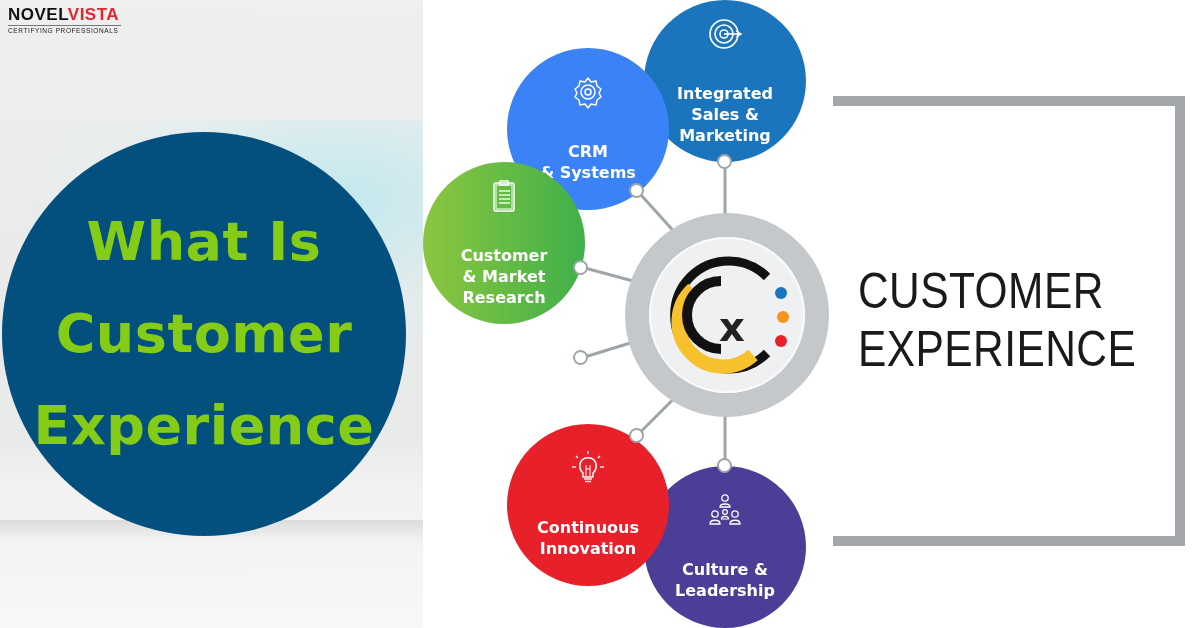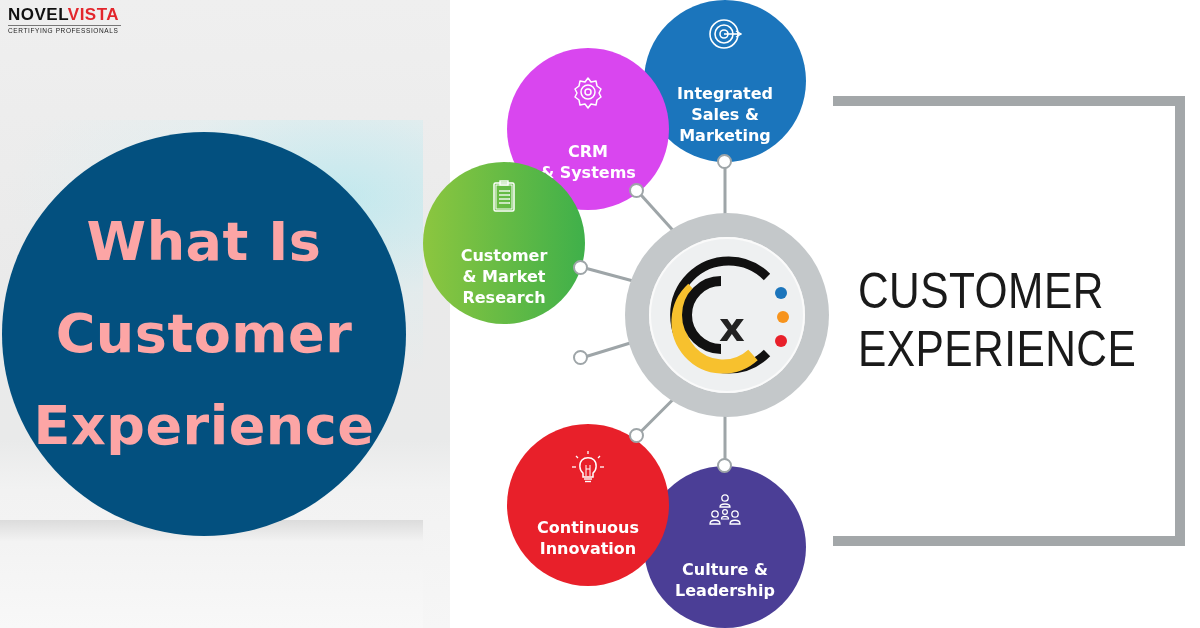--- a/index.html
+++ b/index.html
@@ -1,31 +1,31 @@
 <!DOCTYPE html>
 <html><head>
 <meta charset="utf-8">
 <style>
   html, body { margin:0; padding:0; }
   body { width:1200px; height:628px; overflow:hidden; position:relative; background:#ffffff; font-family:"DejaVu Sans", sans-serif; }
   .left-panel { position:absolute; left:0; top:0; width:423px; height:628px; overflow:hidden;
-    background: linear-gradient(180deg, #efefef 0%, #eaeaea 45%, #e9eaea 70%, #f2f2f2 78%, #f6f6f6 100%); padding-left: 27px; }
+    background: linear-gradient(180deg, #efefef 0%, #eaeaea 45%, #e9eaea 70%, #f2f2f2 78%, #f6f6f6 100%); }
   .left-panel .glow { position:absolute; left:0; top:120px; width:423px; height:260px;
     background: radial-gradient(ellipse at 80% 30%, rgba(160,230,240,0.55) 0%, rgba(200,240,245,0.2) 40%, rgba(255,255,255,0) 70%); }
   .left-panel .floor { position:absolute; left:0; top:520px; width:423px; height:108px;
     background: linear-gradient(180deg, #dcdcdc 0%, #f3f3f3 20%, #f8f8f8 100%); }
   .logo { position:absolute; left:8px; top:6px; }
   .logo-main { font-family:"Liberation Sans", sans-serif; font-weight:bold; font-size:17px; letter-spacing:0.5px; line-height:17px; }
   .logo-novel { color:#111; }
   .logo-vista { color:#e3262c; }
   .logo-line { height:1px; background:#777; margin-top:2px; width:113px; }
   .logo-sub { font-family:"Liberation Sans", sans-serif; font-size:6.5px; color:#222; letter-spacing:0.6px; margin-top:1px; }
   .title-circle { position:absolute; left:2px; top:132px; width:404px; height:404px; border-radius:50%; background:#03507f;
     display:flex; flex-direction:column; align-items:center; justify-content:center; }
-  .title-line { color:#fca5a5; font-family:"DejaVu Sans", sans-serif; font-weight:bold; font-size:54px; line-height:92px; letter-spacing:0.5px; }
+  .title-line { color:#84cc16; font-family:"DejaVu Sans", sans-serif; font-weight:bold; font-size:54px; line-height:92px; letter-spacing:0.5px; }
   .diagram { position:absolute; left:423px; top:0; width:777px; height:628px; }
   .node { position:absolute; width:162px; height:162px; border-radius:50%; display:flex; flex-direction:column; align-items:center; justify-content:center; color:#fff; text-align:center;gap:22px; }
   .node-label { font-family:"DejaVu Sans", sans-serif; font-weight:bold; font-size:16px; line-height:21px; white-space:pre-line; }
   .node-icon { width:34px; height:34px; margin-bottom:10px; }
   .connector { position:absolute; height:3px; background:#9ea5a8; transform-origin:0 50%; }
   .dot { position:absolute; width:11px; height:11px; border-radius:50%; background:#fff; border:2px solid #9ea5a8; }
   .hub { position:absolute; left:202px; top:213px; width:204px; height:204px; border-radius:50%; background:#c4c8ca; }
   .hub-inner { position:absolute; left:24px; top:24px; width:156px; height:156px; border-radius:50%; background:#eef0f1; box-shadow: inset 0 0 0 2px #fafafa; }
   .frame { position:absolute; left:833px; top:96px; width:352px; height:450px; border-top:10px solid #a3a7a9; border-bottom:10px solid #a3a7a9; border-right:10px solid #a3a7a9; box-sizing:border-box; }
   .frame-text { position:absolute; left:858px; top:262px; font-family:"Liberation Sans", sans-serif; font-size:50px; line-height:58px; color:#1a1a1a; letter-spacing:0.5px; transform:scaleX(0.85); transform-origin:0 0; }
@@ -67,21 +67,21 @@
         <circle cx="16" cy="17" r="9" fill="none" stroke="#fff" stroke-width="1.6"></circle>
         <circle cx="16" cy="17" r="4" fill="none" stroke="#fff" stroke-width="1.6"></circle>
         <line x1="16" y1="17" x2="33" y2="17" stroke="#fff" stroke-width="1.6"></line>
         <path d="M28 14 L33 17 L28 20" fill="none" stroke="#fff" stroke-width="1.4"></path>
       </svg>
     <div class="node-label">Integrated
 Sales &amp;
 Marketing</div>
   </div>
 
-  <div class="node" style="left:84px; top:48px; background:#d946ef;">
+  <div class="node" style="left:84px; top:48px; background:#3b82f6;">
     <svg class="node-icon" viewBox="0 0 34 34">
         <path d="M17 3 l3 4 5-1 1 5 4 3-2 4 2 4-4 3-1 5-5-1-3 4-3-4-5 1-1-5-4-3 2-4-2-4 4-3 1-5 5 1z" fill="none" stroke="#fff" stroke-width="1.5" stroke-linejoin="round"></path>
         <circle cx="17" cy="17" r="7" fill="none" stroke="#fff" stroke-width="1.5"></circle>
         <circle cx="17" cy="17" r="3" fill="none" stroke="#fff" stroke-width="1.5"></circle>
       </svg>
     <div class="node-label">CRM
 &amp; Systems</div>
   </div>
 
   <div class="node" style="left:0px; top:162px; background:linear-gradient(90deg,#8cc63f,#3fb04a);">

